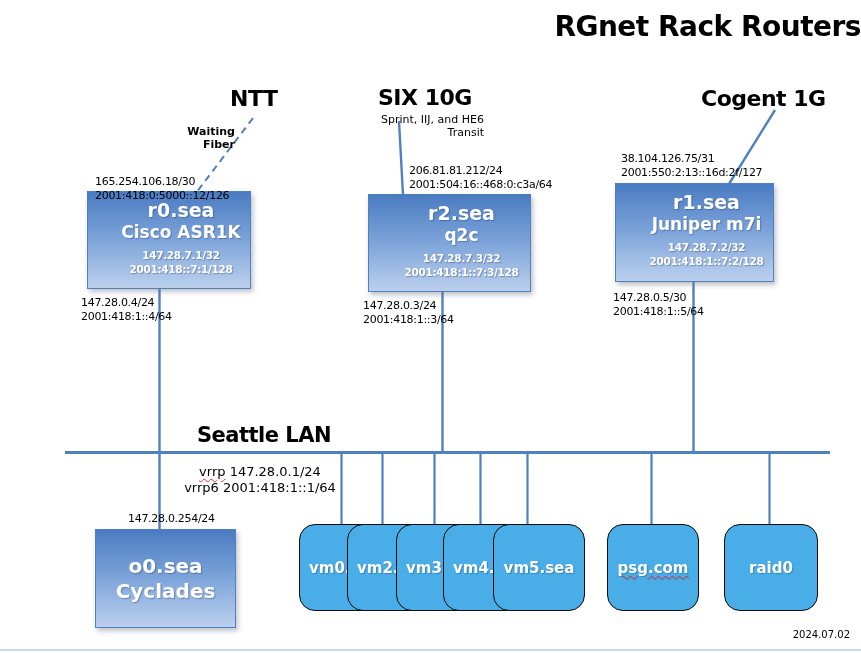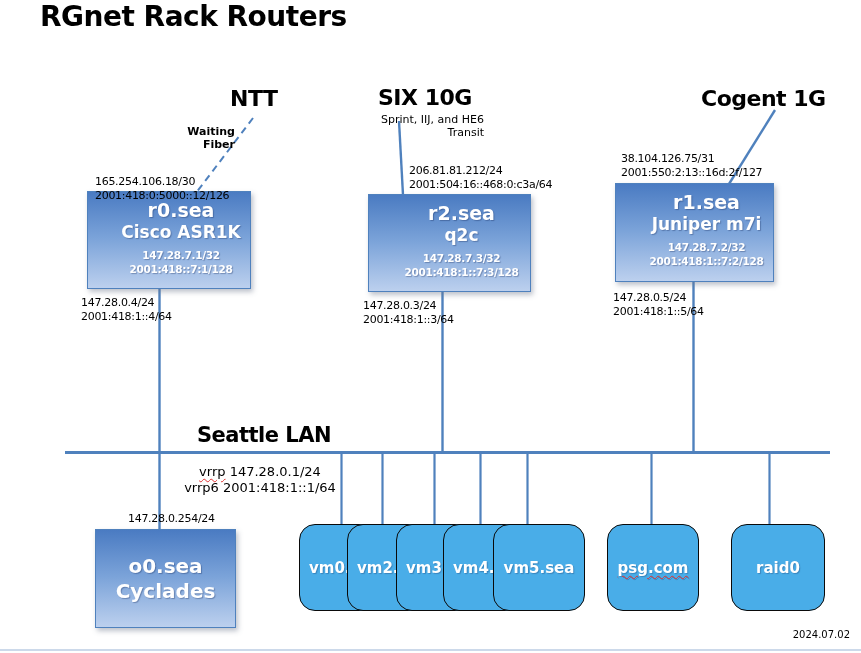--- a/index.html
+++ b/index.html
@@ -4,21 +4,21 @@
 <style>
   html,body{margin:0;padding:0;background:#fff;}
   .canvas{
     position:relative;width:861px;height:653px;background:#ffffff;overflow:hidden;
     font-family:"DejaVu Sans", sans-serif;color:#000;
   }
   .abs{position:absolute;}
   svg.wires{position:absolute;left:0;top:0;z-index:1;}
   
   .page-title{
-    left:0;top:0;width:861px;text-align:left;text-indent:40px;
+    left:0;top:10px;width:861px;text-align:right;text-indent:40px;
     font-size:28px;font-weight:bold;letter-spacing:-0.5px;z-index:3;
   }
   .uplink-label{font-size:22px;font-weight:bold;letter-spacing:-0.5px;z-index:3;}
   .small-note{font-size:11px;font-weight:bold;line-height:1.2;text-align:right;z-index:3;}
   .ip-note{font-size:11px;line-height:1.25;letter-spacing:-0.3px;z-index:3;white-space:nowrap;}
   .lan-label{font-size:21px;font-weight:bold;letter-spacing:-0.5px;z-index:3;}
   .vrrp-note{font-size:13px;line-height:1.2;text-align:center;z-index:3;white-space:nowrap;}
   .date-label{font-size:10px;font-weight:normal;z-index:3;}
   .squiggle{
     text-decoration-line:underline;text-decoration-style:wavy;
@@ -132,21 +132,21 @@
   </div>
   <div class="abs router-box" style="left:615px;top:183px;width:133px;height:97px;">
     <div class="router-name">r1.sea</div>
     <div class="router-model">Juniper m7i</div>
     <div class="router-lo">
       <div>147.28.7.2/32</div>
       <div>2001:418:1::7:2/128</div>
     </div>
   </div>
   <div class="abs ip-note" style="left:613px;top:291px;">
-    <div>147.28.0.5/24</div>
+    <div>147.28.0.5/30</div>
     <div>2001:418:1::5/64</div>
   </div>
 
   <div class="abs lan-label" style="left:197px;top:423px;">Seattle LAN</div>
   <div class="abs vrrp-note" style="left:150px;top:464px;width:220px;">
     <div><span class="squiggle">vrrp</span> <span>147.28.0.1/24</span></div>
     <div><span>vrrp6</span> <span>2001:418:1::1/64</span></div>
   </div>
 
   <div class="abs ip-note" style="left:128px;top:512px;">147.28.0.254/24</div>
@@ -166,19 +166,19 @@
     </div>
   <div class="abs host-box host-left" style="left:443px;width:97px;z-index:5;">
       <span>vm4.</span>
     </div>
   <div class="abs host-box host-center" style="left:493px;width:92px;z-index:6;">
       <span>vm5.sea</span>
     </div>
   <div class="abs host-box host-center" style="left:607px;width:92px;z-index:2;">
       <span class="squiggle">psg.com</span>
     </div>
-  <div class="abs host-box host-center" style="left:724px;width:94px;z-index:2;margin-left:7px;">
+  <div class="abs host-box host-center" style="left:724px;width:94px;z-index:2;">
       <span>raid0</span>
     </div>
 
   <div class="abs date-label" style="left:765px;top:629px;width:85px;text-align:right;">2024.07.02</div>
 
 </div>
 
 </body></html>

